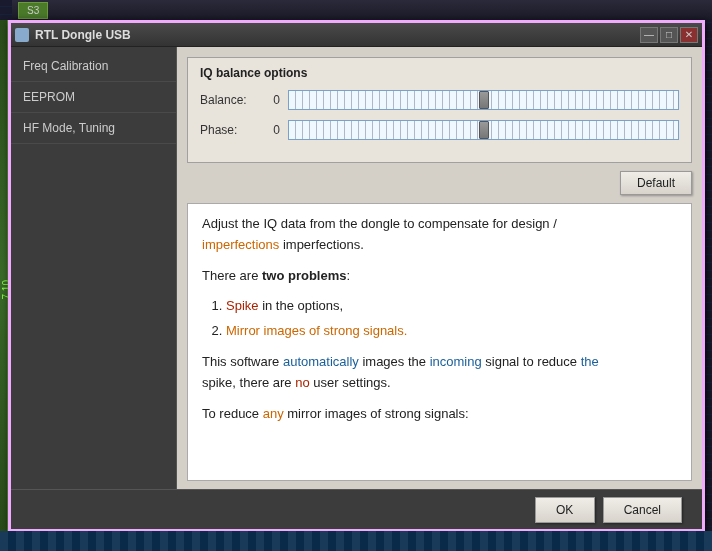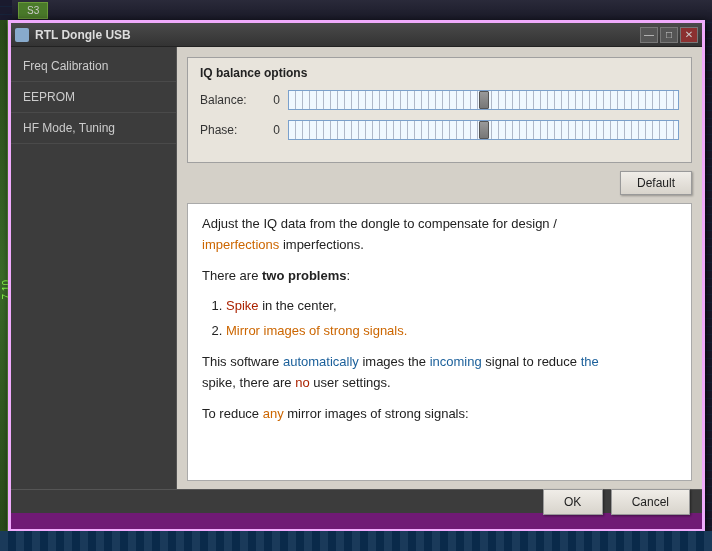--- a/index.html
+++ b/index.html
@@ -245,27 +245,27 @@
     .desc-blue { color: #1a5f9a; }
     .desc-orange { color: #cc6600; }
     .desc-red { color: #aa2200; }
 
     .desc-para { margin-bottom: 10px; }
     .desc-list { margin: 6px 0 10px 24px; }
     .desc-list li { margin-bottom: 4px; }
 
     
     .footer {
-      height: 24px;
+      height: 40px;
       background: #3c3c3c;
       border-top: 1px solid #555;
       display: flex;
       align-items: center;
       justify-content: flex-end;
-      padding: 0 12px;
+      padding: 0 20px;
       gap: 8px;
     }
 
     .footer-btn {
       background: linear-gradient(180deg, #f0ede8 0%, #d8d4cc 100%);
       border: 1px solid #999;
       padding: 5px 20px;
       font-size: 12px;
       color: #222;
       cursor: pointer;
@@ -398,21 +398,21 @@
           <br>
           <span class="desc-orange">imperfections</span><span class="desc-text"> imperfections.</span>
         </p>
 
         <p class="desc-para">
           <span class="desc-text">There are <strong>two problems</strong>:</span>
         </p>
 
         <ol class="desc-list">
           <li>
-            <span class="desc-red">Spike</span><span class="desc-text"> in the center,</span>
+            <span class="desc-red">Spike</span><span class="desc-text"> in the options,</span>
           </li>
           <li>
             <span class="desc-orange">Mirror images of strong signals.</span>
           </li>
         </ol>
 
         <p class="desc-para">
           <span class="desc-text">This software </span><span class="desc-blue">automatically</span><span class="desc-text"> images the </span><span class="desc-blue">incoming</span><span class="desc-text"> signal to reduce </span><span class="desc-blue">the</span>
           <br>
           <span class="desc-text">spike, there are </span><span class="desc-red">no</span><span class="desc-text"> user settings.</span>

